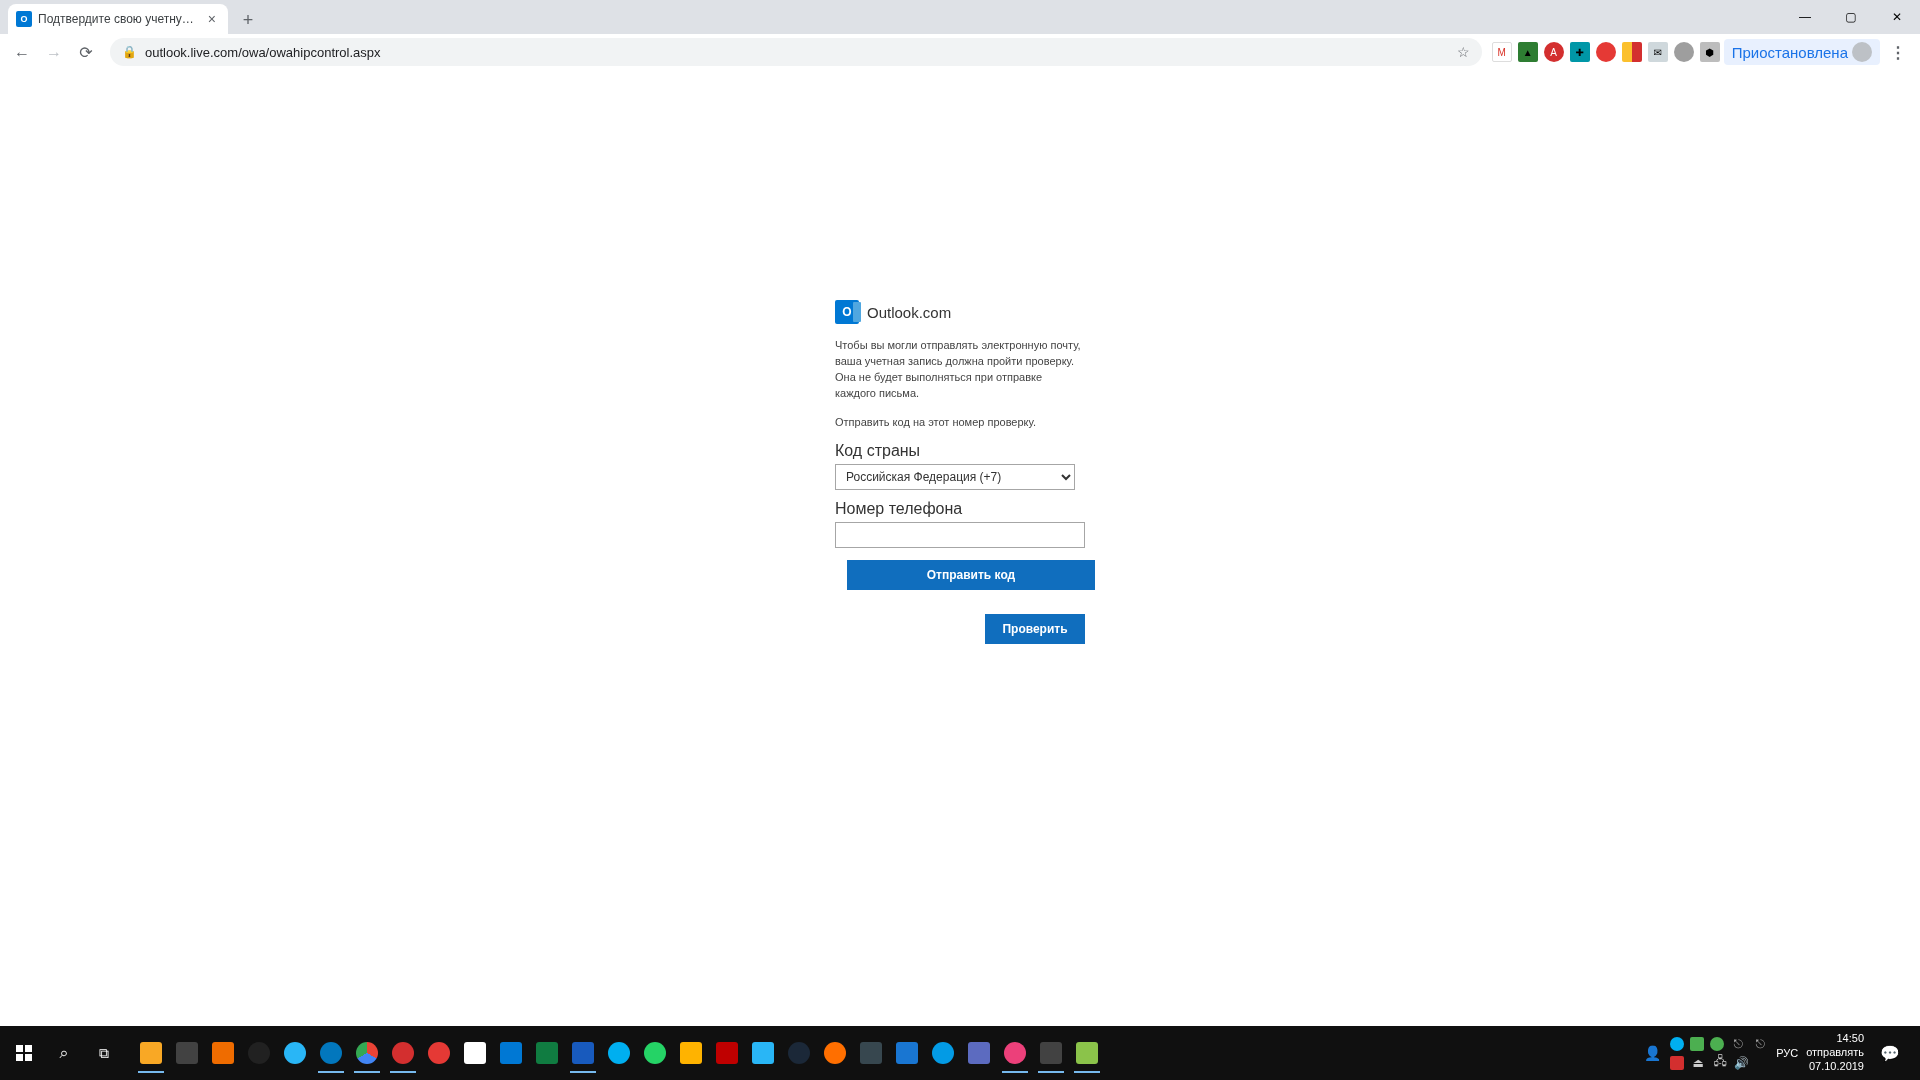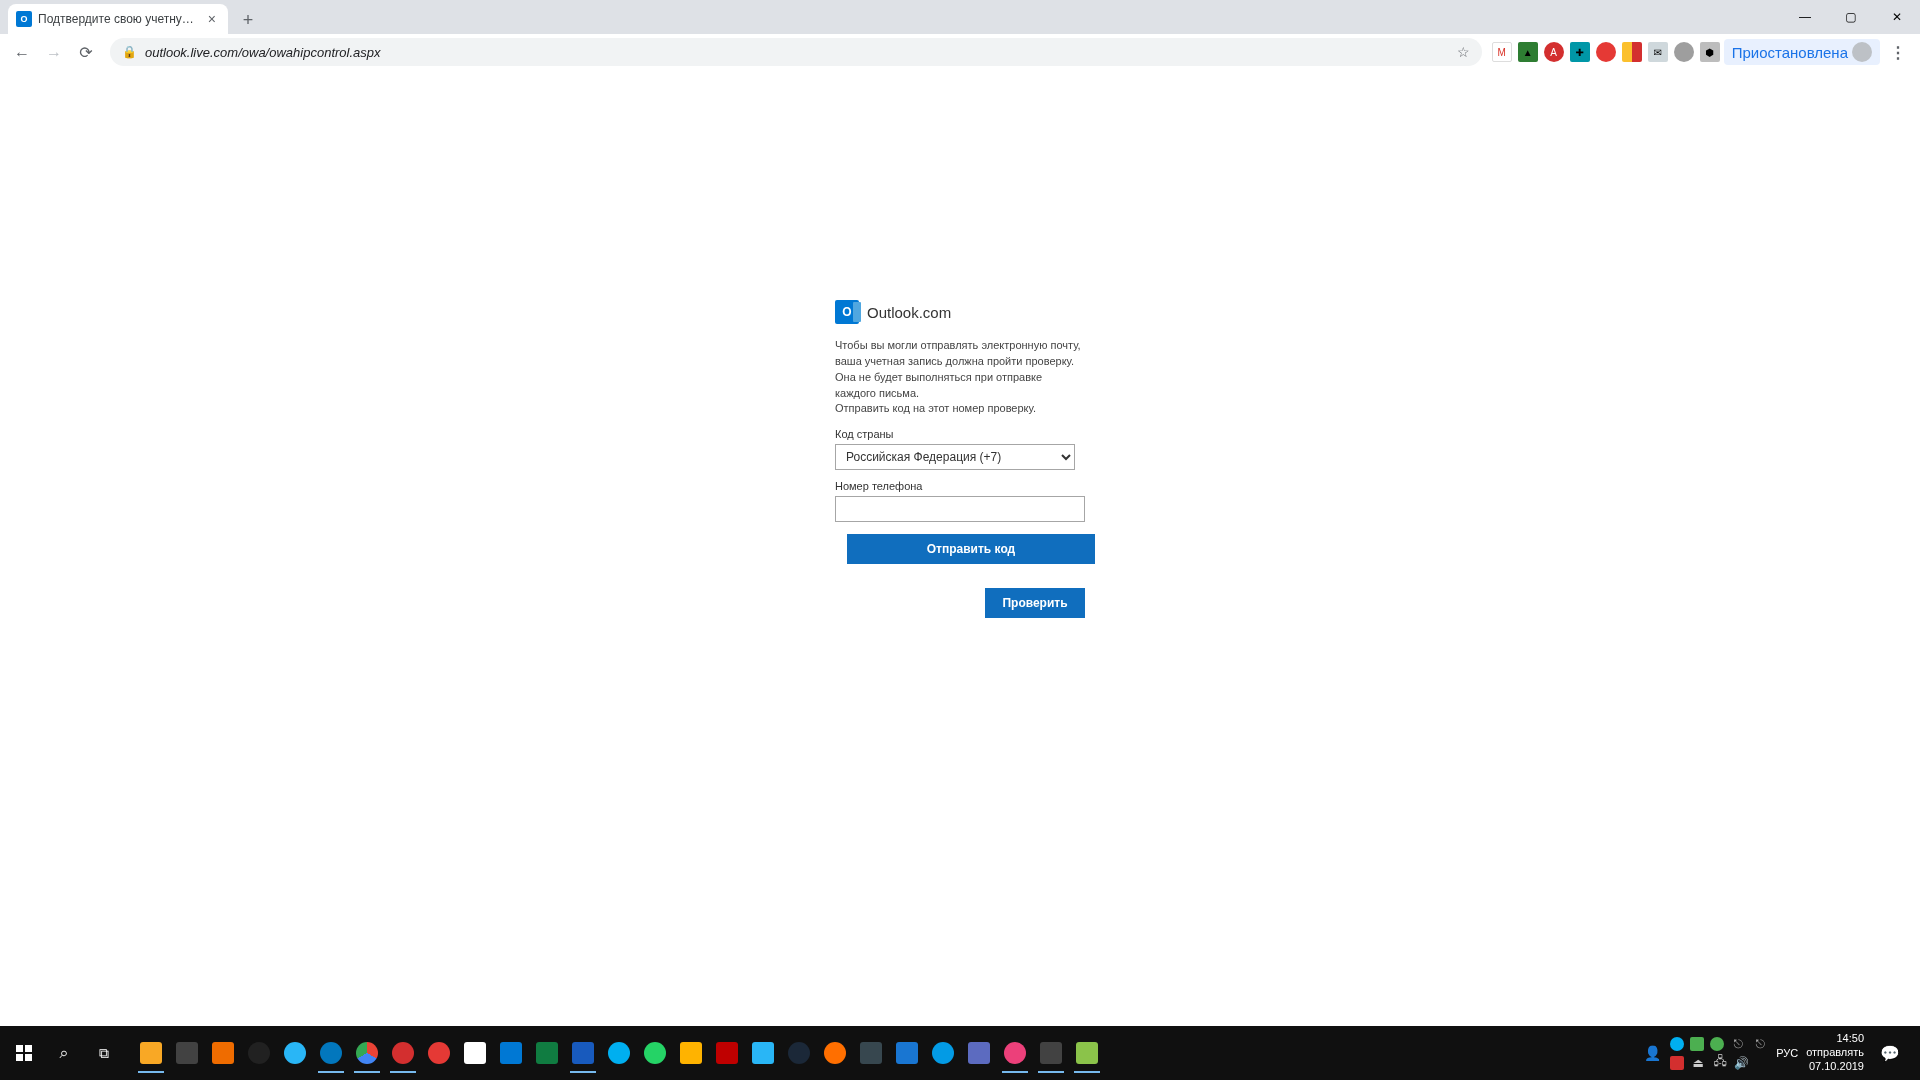--- a/index.html
+++ b/index.html
@@ -75,21 +75,21 @@
       border-radius:14px;
       display:flex;
       align-items:center;
       padding:0 12px;
       margin:0 6px;
       font-size:13px;
       color:#202124;
       gap:8px;
     }
     .lock-icon{color:#5f6368;font-size:12px;}
-    .url-text{flex:1;font-style:italic;}
+    .url-text{flex:1;}
     .star-icon{color:#5f6368;font-size:14px;}
     .ext-icons{display:flex;gap:6px;align-items:center;}
     .ext-icon{width:20px;height:20px;border-radius:2px;display:flex;align-items:center;justify-content:center;font-size:10px;}
     .sync-badge{
       background:#e8f0fe;color:#1a73e8;font-size:15px;padding:3px 8px;border-radius:4px;
       display:flex;align-items:center;gap:4px;
     }
     .avatar{width:20px;height:20px;border-radius:50%;background:#bdc1c6;}
     .menu-dots{color:#5f6368;font-weight:bold;padding:0 6px;}
 
@@ -110,23 +110,23 @@
     .outlook-logo{
       width:24px;height:24px;background:#0078d4;border-radius:2px;
       display:flex;align-items:center;justify-content:center;color:#fff;font-weight:bold;font-size:12px;
       position:relative;
     }
     .outlook-logo::after{
       content:"";position:absolute;right:-2px;top:2px;bottom:2px;width:8px;background:#50a7e0;border-radius:1px;
     }
     .logo-text{font-size:15px;color:#333;font-weight:400;}
     .heading{font-size:18px;font-weight:600;color:#1b1b1b;line-height:1.3;margin-bottom:14px;}
-    .body-text{font-size:11px;color:#444;line-height:1.45;margin-bottom:0;}
+    .body-text{font-size:11px;color:#444;line-height:1.45;margin-bottom:14px;}
     .instruction{font-size:11px;color:#444;margin-bottom:14px;}
-    .field-label{font-size:11px;color:#333;margin-bottom:4px;display:block;}
+    .field-label{font-size:16px;color:#333;margin-bottom:4px;display:block;}
     .select-wrap{position:relative;margin-bottom:10px;}
     select.country{
       width:240px;height:26px;border:1px solid #a6a6a6;background:#fff;
       font-size:12px;padding:0 6px;color:#333;
     }
     input.phone{
       width:250px;height:26px;border:1px solid #a6a6a6;padding:0 6px;font-size:12px;
       margin-bottom:12px;
     }
     .btn-primary{

